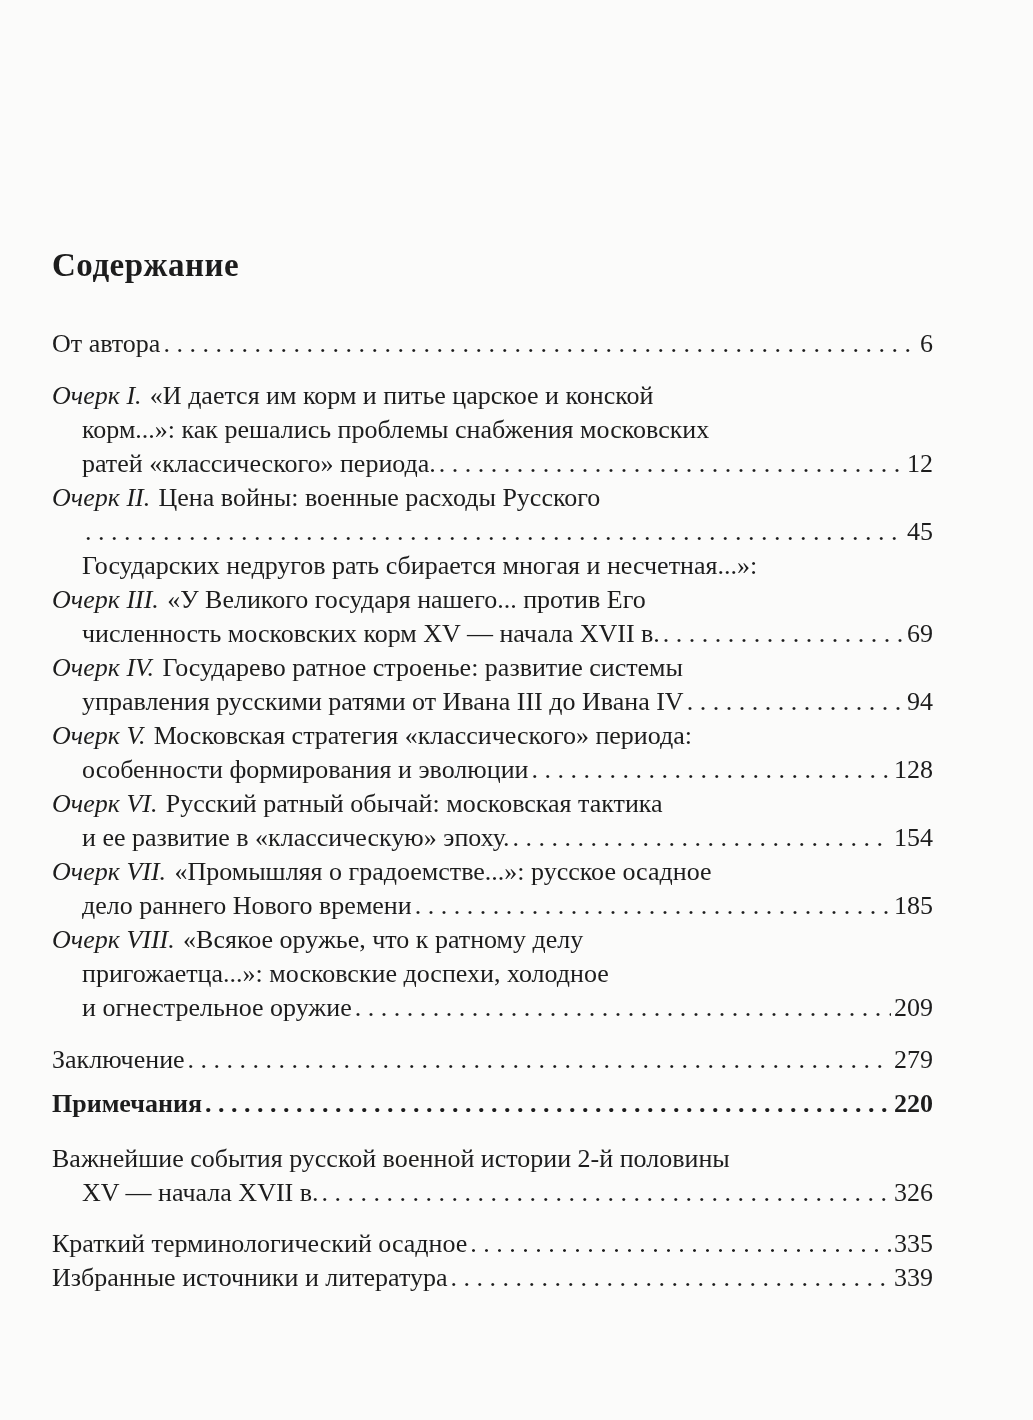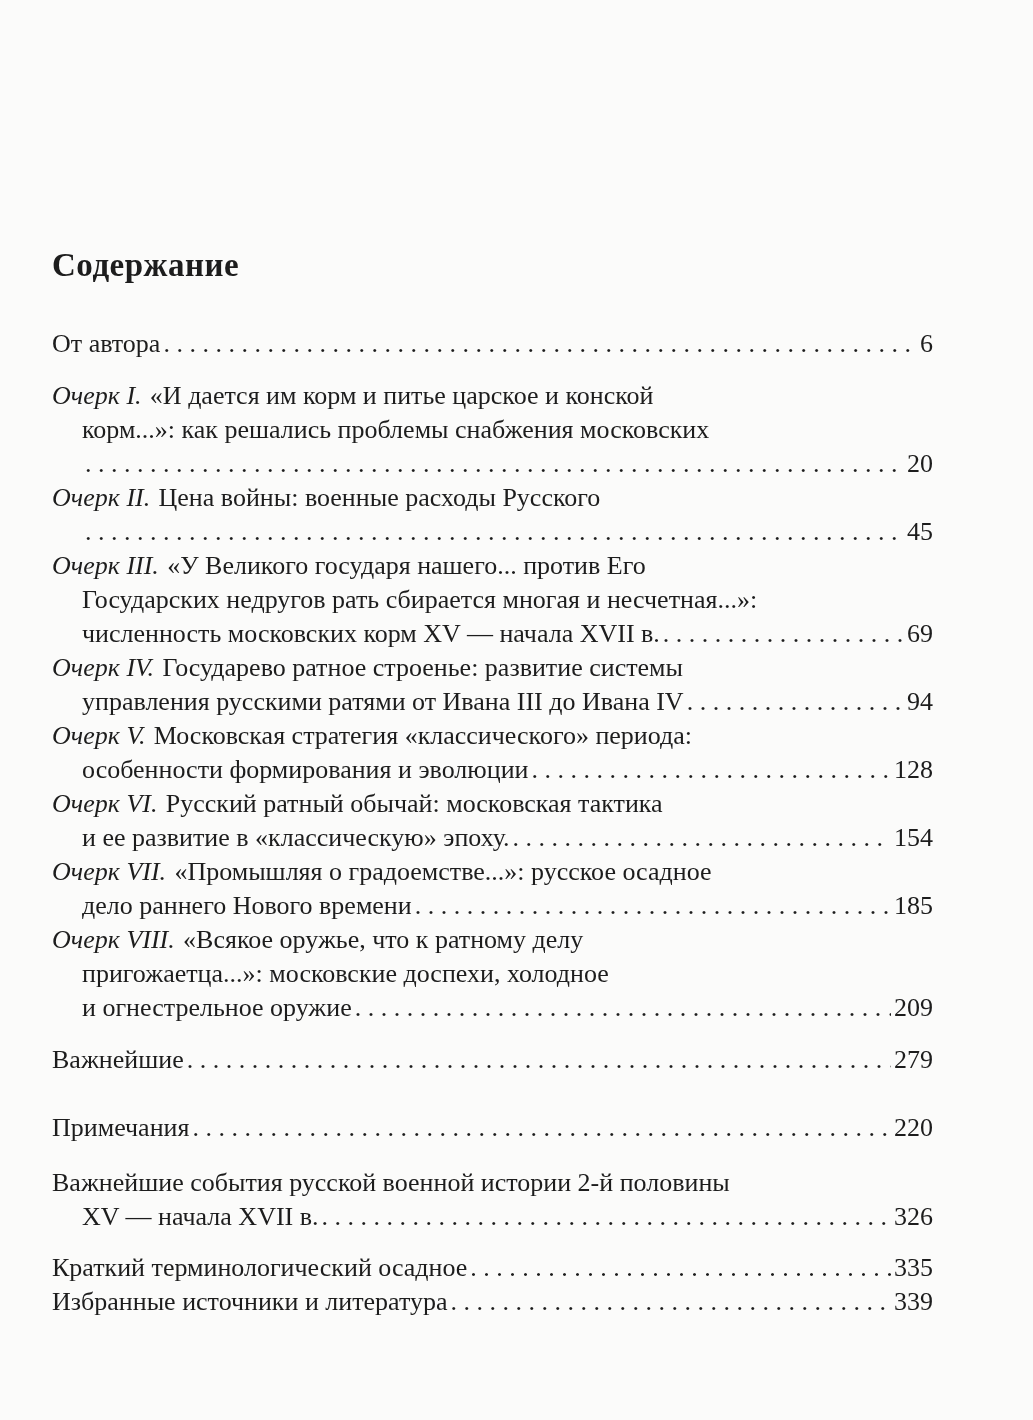--- a/index.html
+++ b/index.html
@@ -52,21 +52,21 @@
   .dots::after {
     content: ". . . . . . . . . . . . . . . . . . . . . . . . . . . . . . . . . . . . . . . . . . . . . . . . . . . . . . . . . . . . . . . . . . . . . . . . . . . . ";
   }
   .pg {
     flex: 0 0 auto;
     text-align: right;
   }
   
   .mt18 { margin-top: 18px; }
   .mt21 { margin-top: 21px; }
-  .mt26 { margin-top: 34px; }
+  .mt26 { margin-top: 10px; font-weight: bold; }
   .mt17 { margin-top: 17px; }
   .mt16 { }
 </style>
 </head>
 <body>
 
 <div class="page">
 
   <h1 class="doc-title">Содержание</h1>
 
@@ -82,45 +82,46 @@
 
     <div class="entry mt18">
       <div class="line">
         <span class="prefix">Очерк I.</span>
         <span>«И дается им корм и питье царское и конской</span>
       </div>
       <div class="line cont">
         <span>корм...»: как решались проблемы снабжения московских</span>
       </div>
       <div class="line cont">
-        <span class="dots"></span>
-        <span class="pg">20</span>
+        <span>ратей «классического» периода.</span>
+        <span class="dots"></span>
+        <span class="pg">12</span>
       </div>
     </div>
 
     <div class="entry">
       <div class="line">
         <span class="prefix">Очерк II.</span>
         <span>Цена войны: военные расходы Русского</span>
       </div>
       <div class="line cont">
         <span class="dots"></span>
         <span class="pg">45</span>
       </div>
     </div>
 
     <div class="entry">
+      <div class="line cont">
+        <span>Государских недругов рать сбирается многая и несчетная...»:</span>
+      </div>
       <div class="line">
         <span class="prefix">Очерк III.</span>
         <span>«У Великого государя нашего... против Его</span>
       </div>
       <div class="line cont">
-        <span>Государских недругов рать сбирается многая и несчетная...»:</span>
-      </div>
-      <div class="line cont">
         <span>численность московских корм XV — начала XVII в.</span>
         <span class="dots"></span>
         <span class="pg">69</span>
       </div>
     </div>
 
     <div class="entry">
       <div class="line">
         <span class="prefix">Очерк IV.</span>
         <span>Государево ратное строенье: развитие системы</span>
@@ -178,21 +179,21 @@
       </div>
       <div class="line cont">
         <span>и огнестрельное оружие</span>
         <span class="dots"></span>
         <span class="pg">209</span>
       </div>
     </div>
 
     <div class="entry mt18">
       <div class="line">
-        <span>Важнейшие</span>
+        <span>Заключение</span>
         <span class="dots"></span>
         <span class="pg">279</span>
       </div>
     </div>
 
     <div class="entry mt26">
       <div class="line">
         <span>Примечания</span>
         <span class="dots"></span>
         <span class="pg">220</span>

